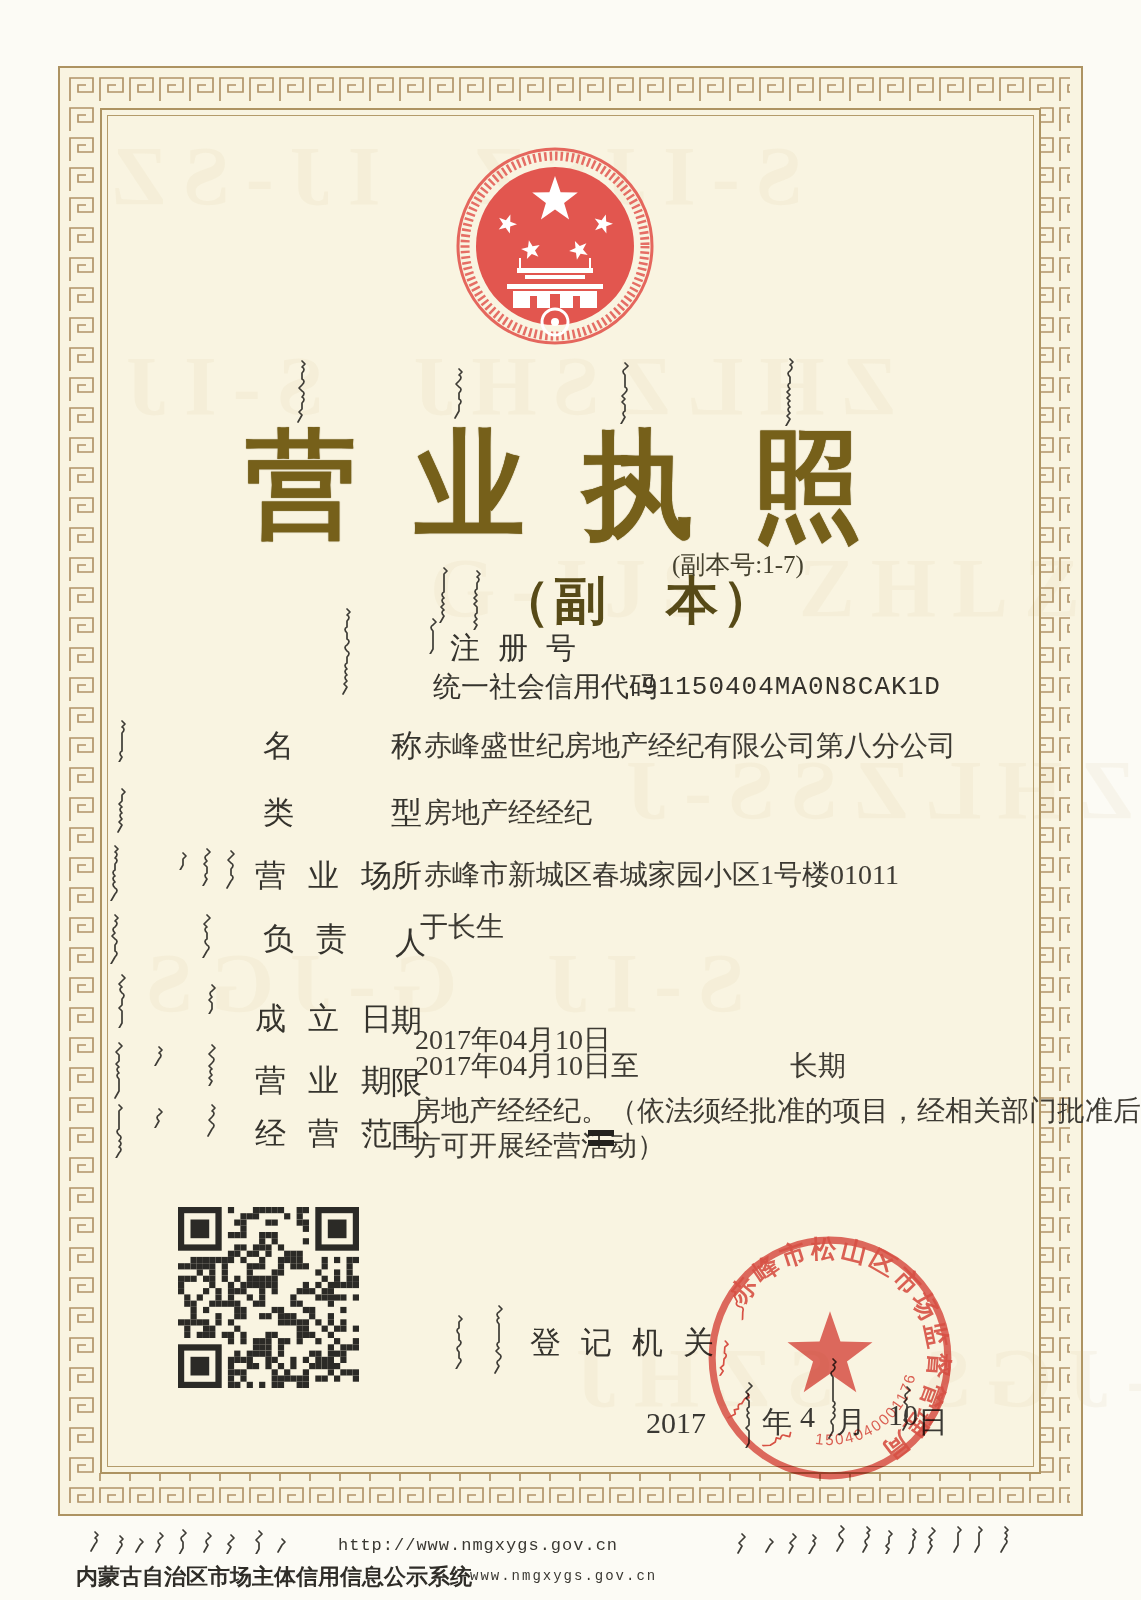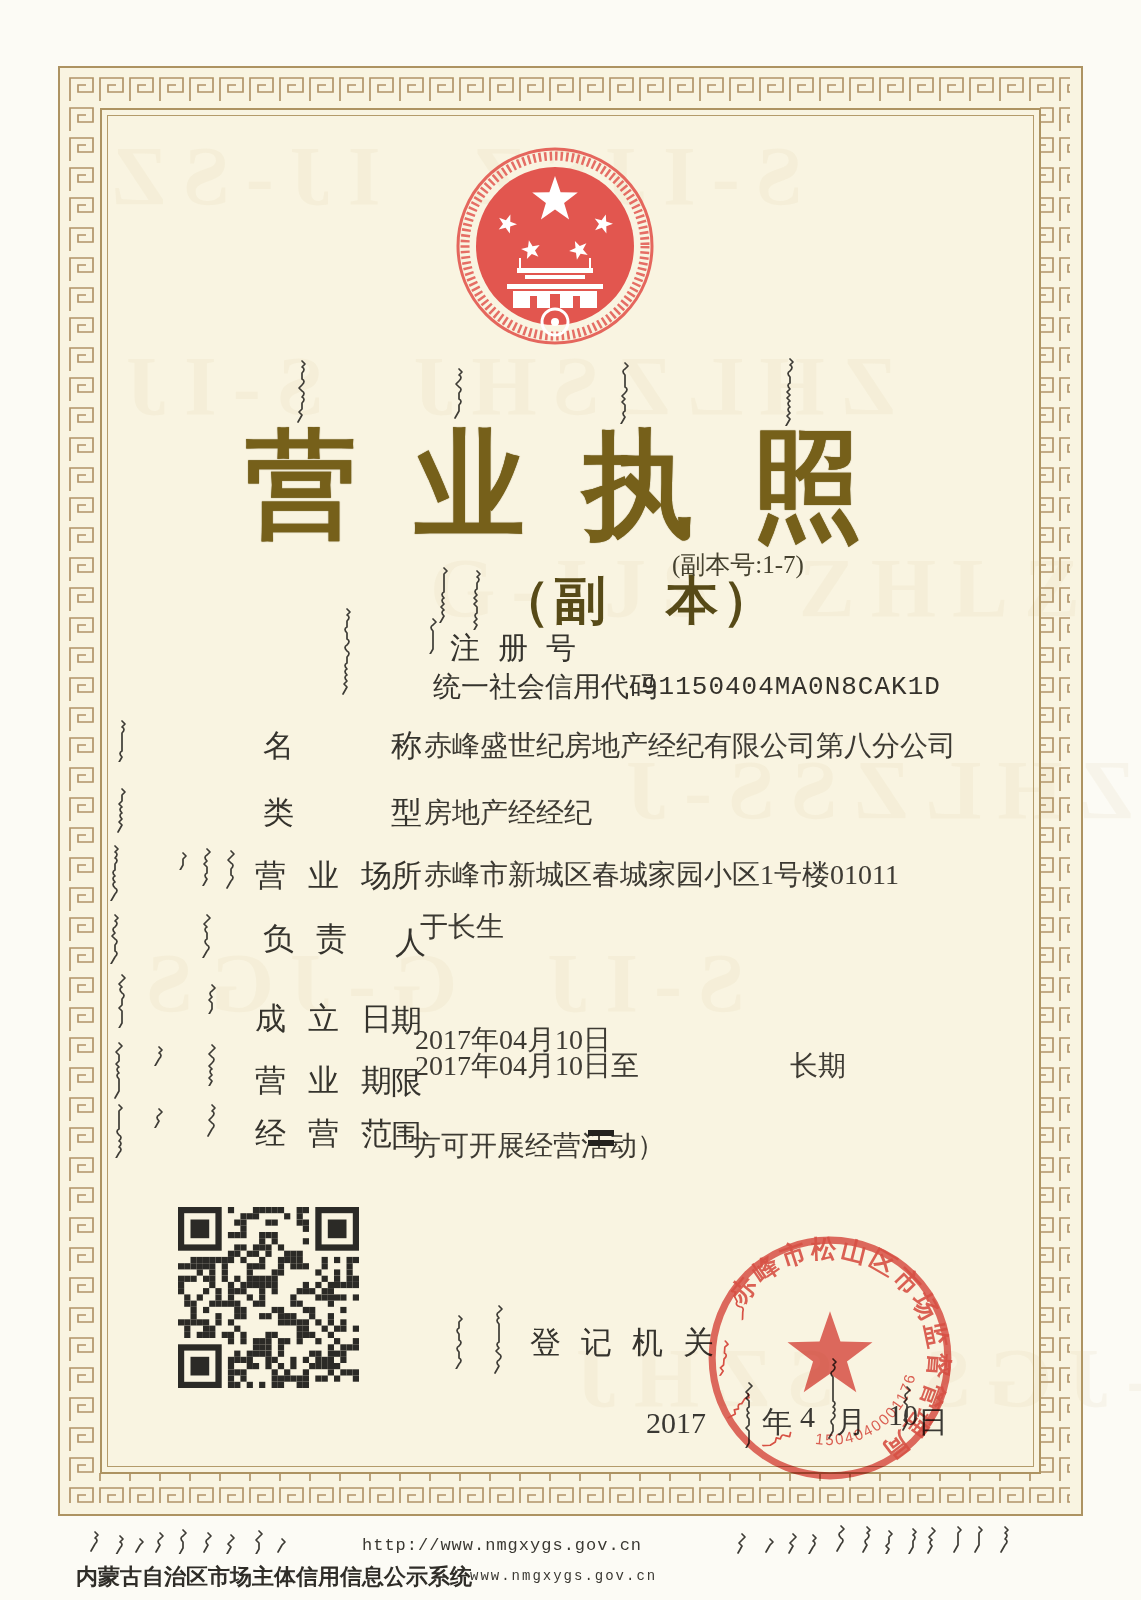--- a/index.html
+++ b/index.html
@@ -20,21 +20,21 @@
   .title-row{display:flex;justify-content:space-between;font-family:"Liberation Sans",sans-serif;
              font-weight:900;font-size:110px;color:#76601a;transform:scaleY(1.06);
              text-shadow:0 0 1px #5e4a10;}
   .copy{font-family:"Liberation Sans",sans-serif;font-weight:700;font-size:52px;color:#574a17;letter-spacing:4px;white-space:pre;}
   .copyno{font-family:"Liberation Serif",serif;font-size:25px;color:#45412f;}
   .regno{font-family:Liberation Mono, monospace;font-size:30px;color:#35332d;letter-spacing:18px;}
   .credit{font-family:"Liberation Sans",sans-serif;font-size:28px;color:#35332d;}
   .code{font-family:Liberation Mono, monospace;font-size:26px;color:#34312b;letter-spacing:1px;}
   .registrar{font-family:"Liberation Sans",sans-serif;font-size:31px;color:#35332d;letter-spacing:20px;}
   .dateTxt{font-family:"Liberation Serif",serif;font-size:30px;color:#3a3833;}
-  .f-url{font-family:"Liberation Mono",monospace;font-size:17px;color:#3a3832;letter-spacing:1px;margin-left:24px;}
+  .f-url{font-family:"Liberation Mono",monospace;font-size:17px;color:#3a3832;letter-spacing:1px;}
   .f-cn{font-family:"Liberation Sans",sans-serif;font-weight:700;font-size:22px;color:#2f2d28;}
   .f-cn2{font-family:"Liberation Sans",sans-serif;font-weight:700;font-size:18px;color:#2f2d28;letter-spacing:1px;}
   .f-url2{font-family:"Liberation Mono",monospace;font-size:14px;color:#3a3832;letter-spacing:2px;}
   .wm{position:absolute;font-family:"Liberation Serif",serif;font-weight:700;font-size:84px;
       color:#c9b175;opacity:.08;letter-spacing:16px;white-space:pre;z-index:2;}
   .mg{position:absolute;z-index:5;}
   .mgrow{position:absolute;display:flex;align-items:flex-end;z-index:5;}
   .content{z-index:5;}
   .sealwrap{position:absolute;left:702px;top:1230px;width:256px;height:256px;z-index:6;mix-blend-mode:multiply;}
   .bars{position:absolute;left:588px;top:1130px;width:26px;z-index:5;}
@@ -194,20 +194,21 @@
         <path d="M7,3 l3,3 l-3,3 l0,6 l0,6 l0,6 q-4,2 0,6 q4,2 0,6 q4,2 0,6 q4,2 0,6 l-4,7" fill="none" stroke="#3e3c36" stroke-width="1.7" stroke-linecap="round" stroke-linejoin="round"></path>
       </svg></i>
   <i class="mg" style="left:152px;top:1106px"><svg width="14" height="22" viewBox="0 0 14 22">
         <path d="M7,3 l3,3 l-3,3 q-4,2 0,6 l-4,7" fill="none" stroke="#3e3c36" stroke-width="1.7" stroke-linecap="round" stroke-linejoin="round"></path>
       </svg></i>
   <i class="mg" style="left:205px;top:1102px"><svg width="14" height="36" viewBox="0 0 14 36">
         <path d="M7,3 l3,3 l-3,3 q4,2 0,6 l-3,3 l3,3 q4,2 0,6 l-4,7" fill="none" stroke="#3e3c36" stroke-width="1.7" stroke-linecap="round" stroke-linejoin="round"></path>
       </svg></i>
   <span class="abs content lbl" style="left:255px;top:1113px">经营范</span>
   <span class="abs content sfx" style="left:391px;top:1115px">围</span>
+  <span class="abs content val" style="left:413px;top:1092px">房地产经经纪。（依法须经批准的项目，经相关部门批准后</span>
   <span class="abs content val" style="left:413px;top:1127px">方可开展经营活动）</span>
   <div class="bars">
       <div></div>
       <div></div>
     </div>
 
   <svg class="abs content" id="qr" style="left:178px;top:1207px" width="181" height="181">
       <rect x="49.9" y="0.0" width="6.2" height="6.2" fill="#2b2a26"></rect>
       <rect x="74.9" y="0.0" width="6.2" height="6.2" fill="#2b2a26"></rect>
       <rect x="81.1" y="0.0" width="6.2" height="6.2" fill="#2b2a26"></rect>

